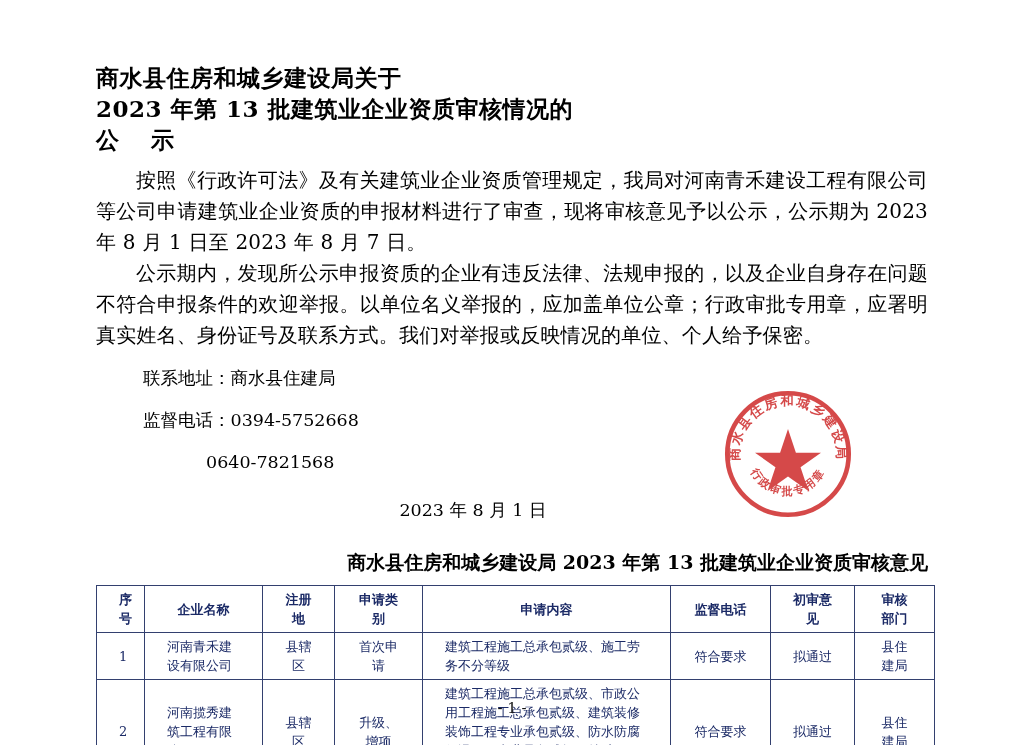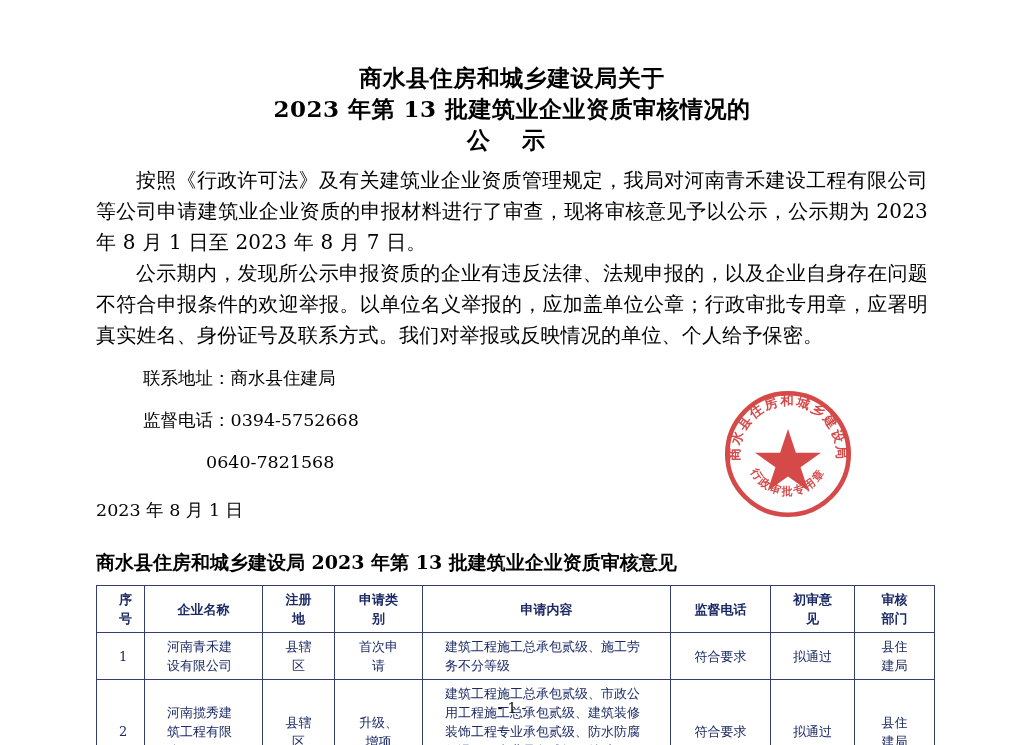--- a/index.html
+++ b/index.html
@@ -18,21 +18,21 @@
   .page {
     position: relative;
     width: 1024px;
     height: 745px;
     box-sizing: border-box;
     padding: 48px 96px 0 96px;
   }
 
   
   .title-block {
-    text-align: center;
+    text-align: left;
     margin-top: 14px;
     margin-bottom: 10px;
   }
   .title-line {
     font-family: "DejaVu Serif", "Liberation Serif", serif;
     font-weight: bold;
     font-size: 23px;
     line-height: 31px;
     letter-spacing: 0.5px;
     color: #000;
@@ -60,39 +60,39 @@
     padding-left: 2em;
   }
   .contact-line.sub {
     padding-left: 5.6em;
   }
 
   
   .date-line {
     font-size: 17.5px;
     line-height: 30px;
-    text-align: left;
+    text-align: center;
     padding-right: 78px;
     margin-top: 18px;
   }
 
   
   .seal {
     position: absolute;
     left: 722px;
     top: 388px;
     width: 132px;
     height: 132px;
     pointer-events: none;
     opacity: 0.82;
   }
 
   
   .table-heading {
-    text-align: left;
+    text-align: right;
     font-weight: bold;
     font-size: 19px;
     line-height: 26px;
     margin-top: 24px;
     margin-bottom: 10px;
   }
 
   
   table.review {
     border-collapse: collapse;

